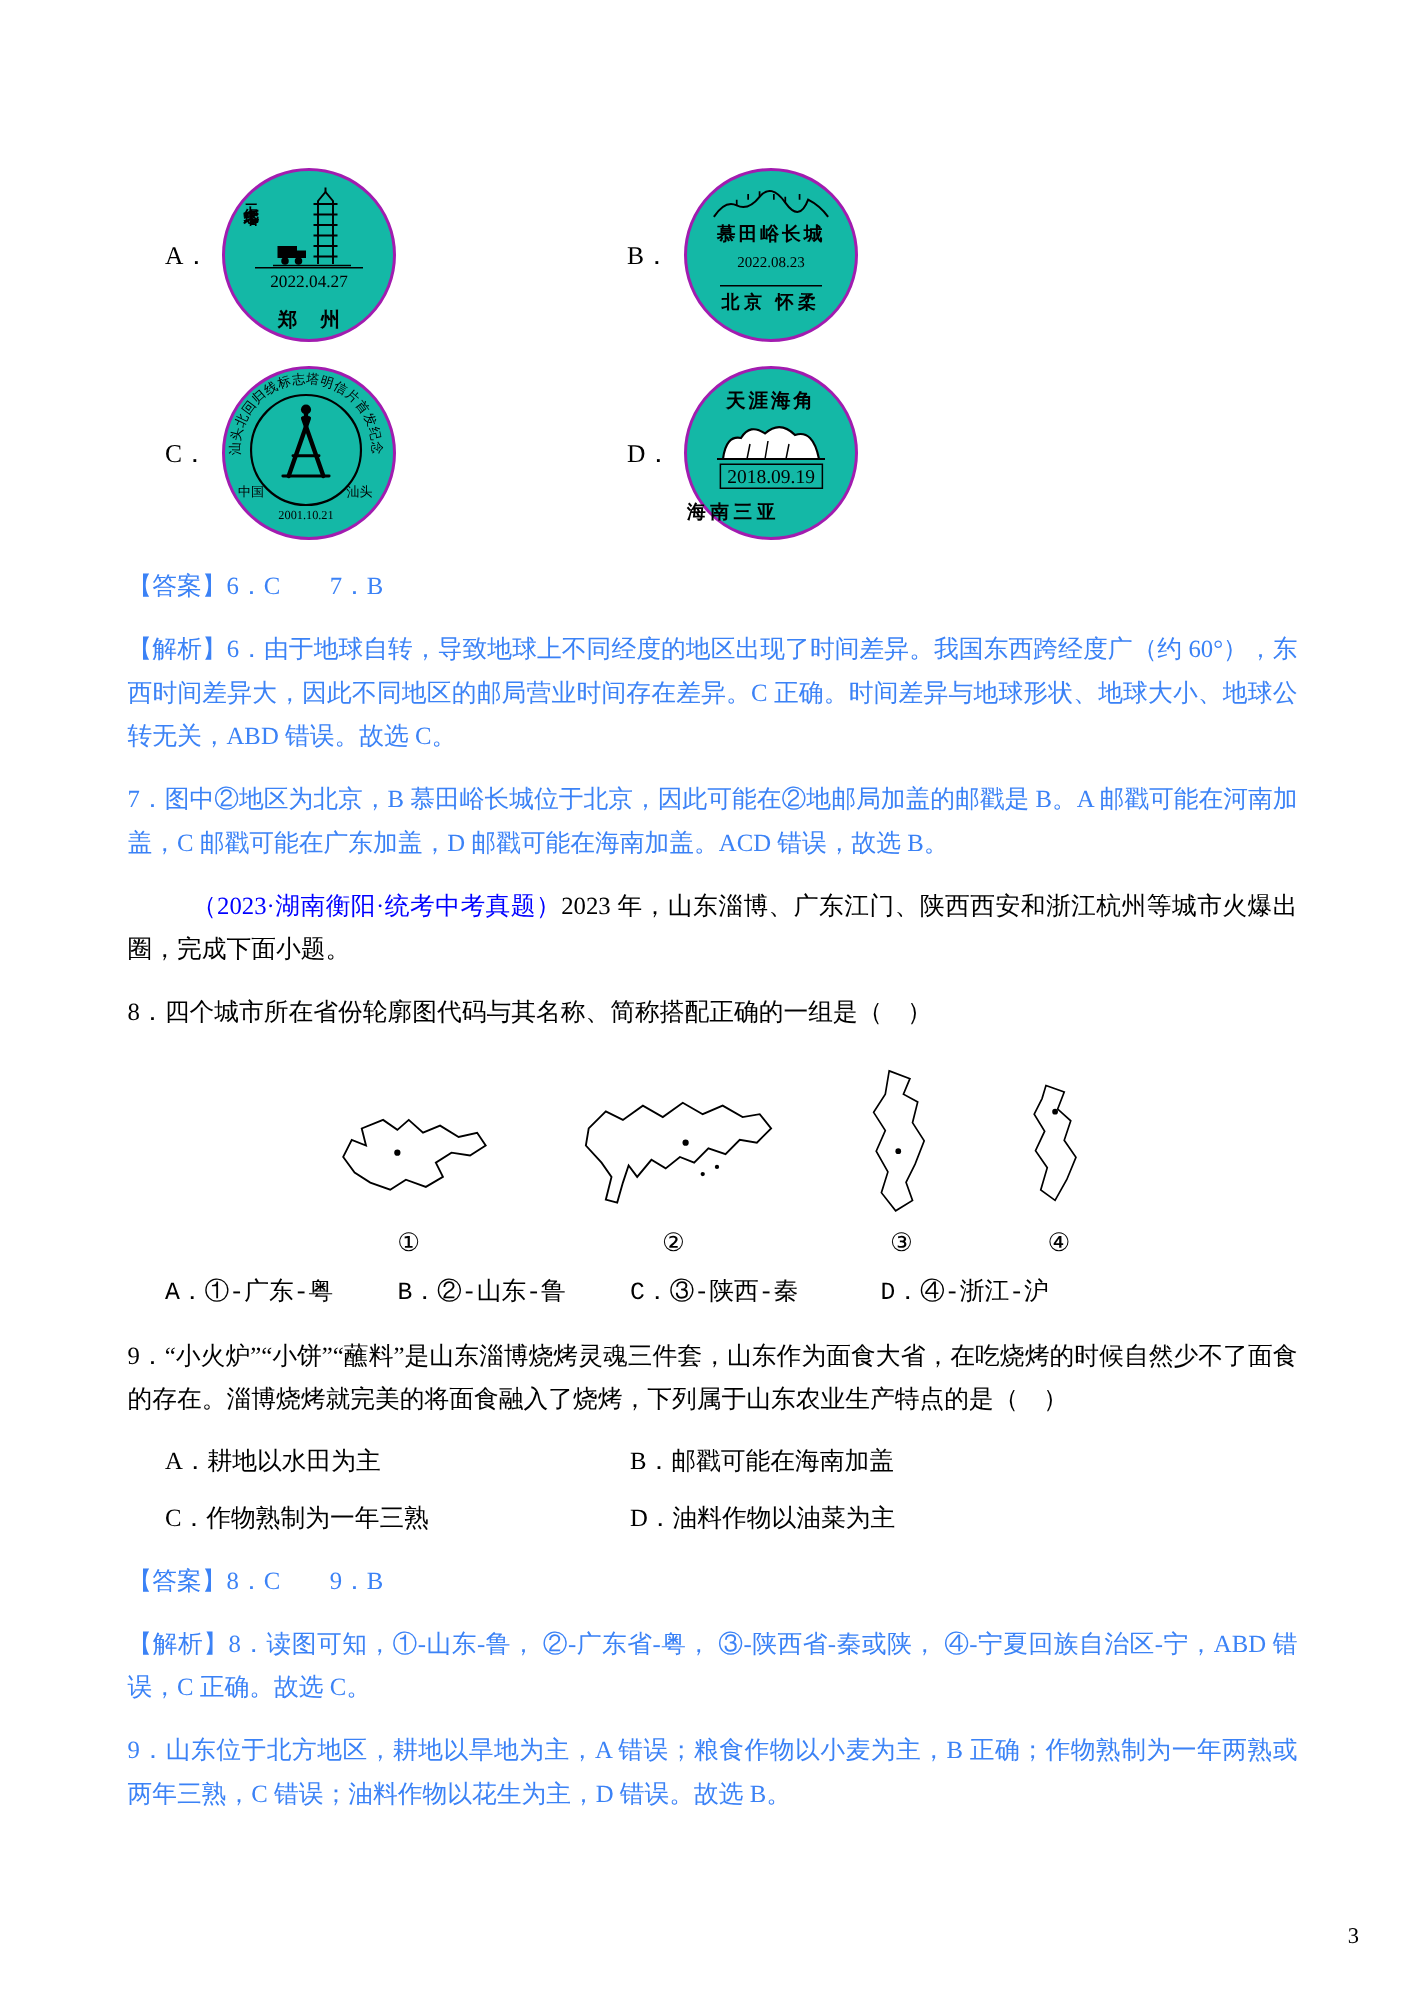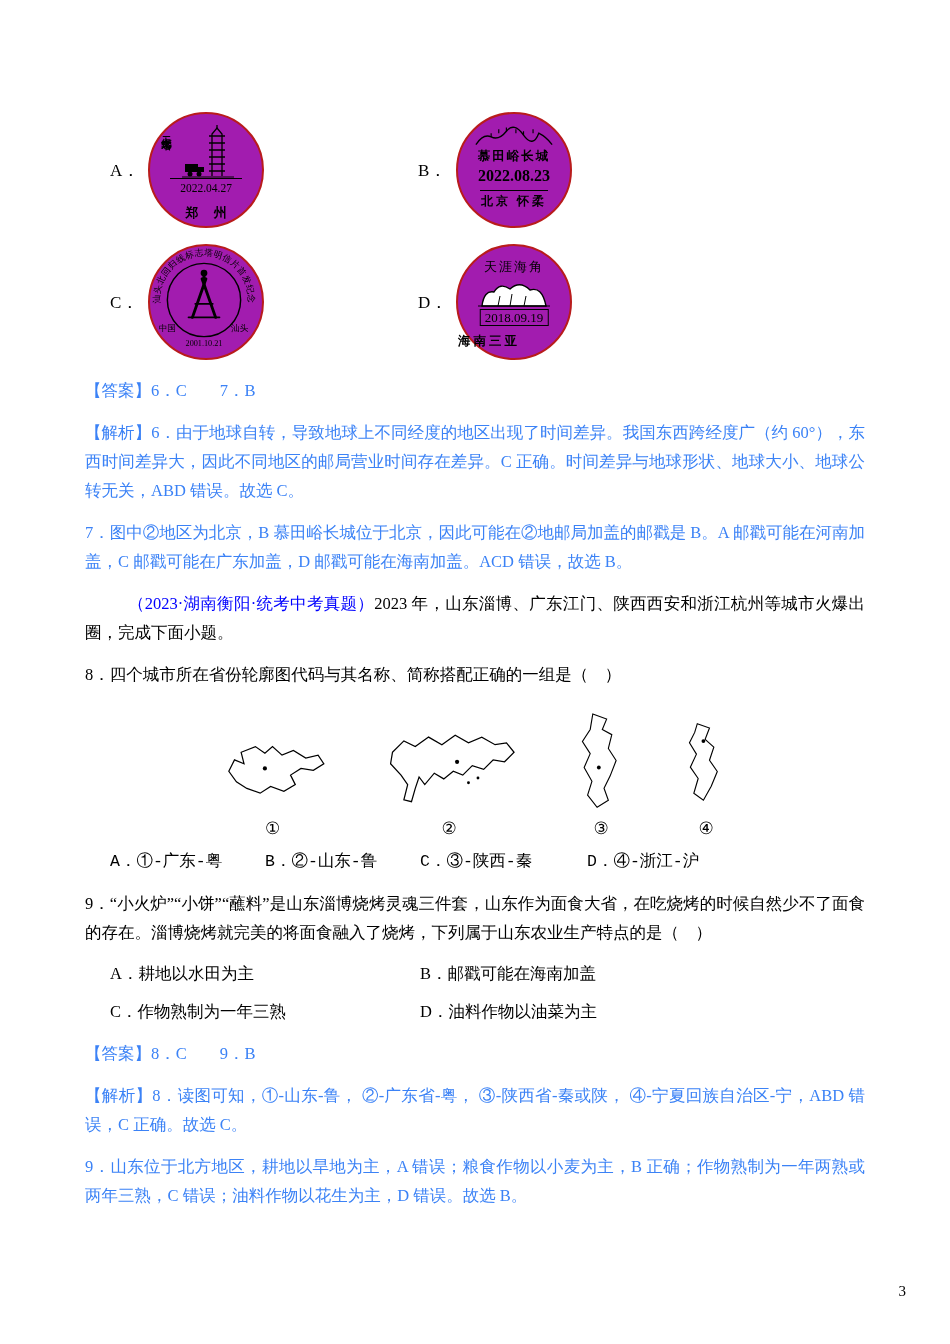--- a/index.html
+++ b/index.html
@@ -13,35 +13,35 @@
   .para{margin-top:13px;text-align:justify;}
   .red{color:#3b82f6;}
   .blue{color:#0000FF;}
   .indent{text-indent:2.6em;}
 
   
   .pm-grid{margin-left:25px;}
   .pm-row{display:flex;margin-bottom:16px;}
   .pm-cell{display:flex;align-items:center;width:308px;}
   .pm-label{width:38px;font-size:17px;flex-shrink:0;}
-  .pm{position:relative;width:112px;height:112px;border:2px solid #b91c1c;border-radius:50%;flex-shrink:0;background:#a21caf;}
+  .pm{position:relative;width:112px;height:112px;border:2px solid #a21caf;border-radius:50%;flex-shrink:0;background:#14b8a6;}
   .pm span{display:block;}
   .vert{position:absolute;left:11px;top:14px;writing-mode:vertical-rl;text-orientation:upright;
         font-size:10px;font-weight:700;letter-spacing:1px;line-height:1;}
   .art-a{position:absolute;left:32px;top:10px;}
   .art-b{position:absolute;left:16px;top:9px;}
   .art-d{position:absolute;left:18px;top:30px;}
   .pm-line-a{position:absolute;top:64px;left:20px;right:20px;border-top:1px solid #000;}
   .pm-line-b{position:absolute;top:76px;left:22px;right:22px;border-top:1px solid #000;}
   .pm-date-a{position:absolute;top:66px;left:0;right:0;text-align:center;font-size:11.5px;line-height:16px;}
   .pm-city-a{position:absolute;top:84px;left:0;right:0;text-align:center;font-size:13px;font-weight:700;letter-spacing:6px;padding-left:6px;}
   .pm-name-b{position:absolute;top:34px;left:0;right:0;text-align:center;font-size:12.5px;font-weight:700;letter-spacing:2px;line-height:16px;}
-  .pm-date-b{position:absolute;top:54px;left:0;right:0;text-align:center;font-size:16px;line-height:16px;font-weight:bold;}
+  .pm-date-b{position:absolute;top:54px;left:0;right:0;text-align:center;font-size:10px;line-height:16px;}
   .pm-city-b{position:absolute;top:79px;left:0;right:0;text-align:center;font-size:12px;font-weight:700;letter-spacing:3px;line-height:16px;}
-  .pm-name-d{position:absolute;top:12px;left:0;right:0;text-align:center;font-size:13px;font-weight:400;letter-spacing:2px;line-height:18px;}
+  .pm-name-d{position:absolute;top:12px;left:0;right:0;text-align:center;font-size:13px;font-weight:700;letter-spacing:2px;line-height:18px;}
   .pm-datebox-d{position:absolute;top:63px;left:50%;transform:translateX(-50%);border:1.5px solid #000;
                 font-size:13px;line-height:15px;padding:0 4px;white-space:nowrap;}
   .pm-city-d{position:absolute;top:87px;left:0;right:0;text-align:left;font-size:12.5px;font-weight:700;letter-spacing:3px;line-height:16px;}
   .c-svg{position:absolute;left:0;top:0;width:108px;height:108px;}
   .c-svg text{font-family:"Liberation Serif","DejaVu Serif",serif;}
 
   
   .maps{display:flex;align-items:flex-end;gap:44px;margin:18px 0 6px 130px;}
   .map{display:flex;flex-direction:column;align-items:center;}
   .map svg{display:block;}

